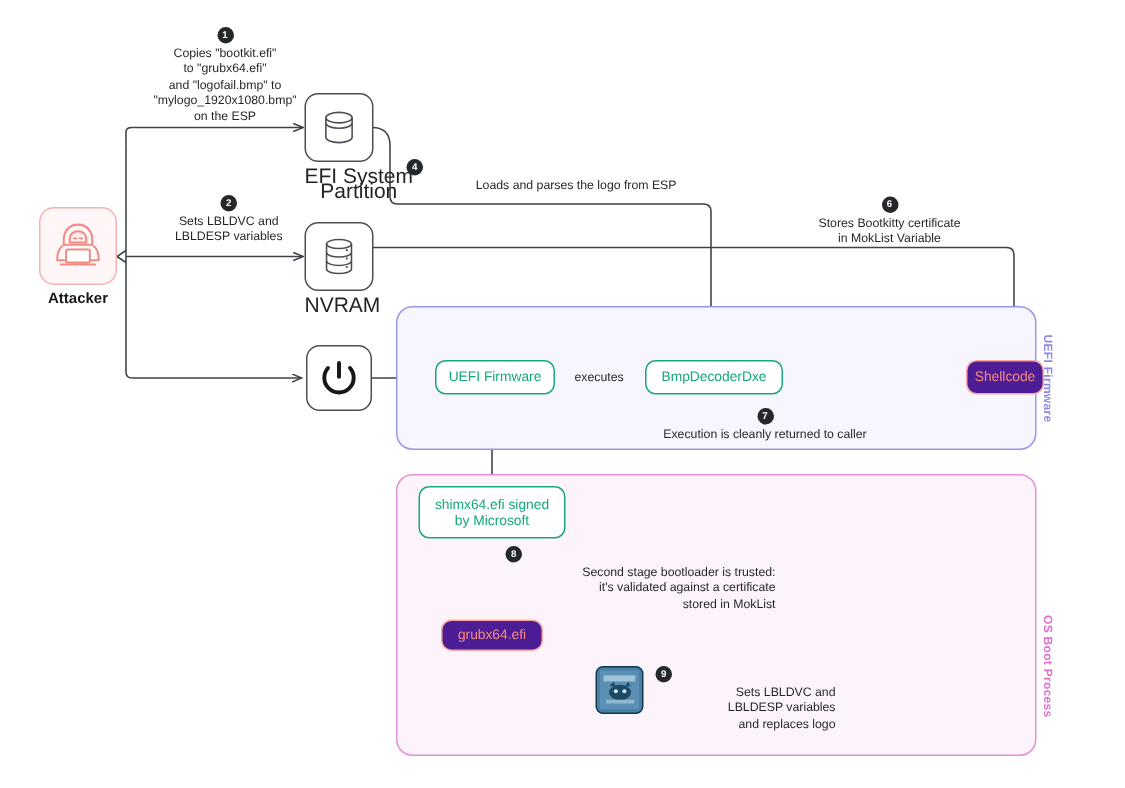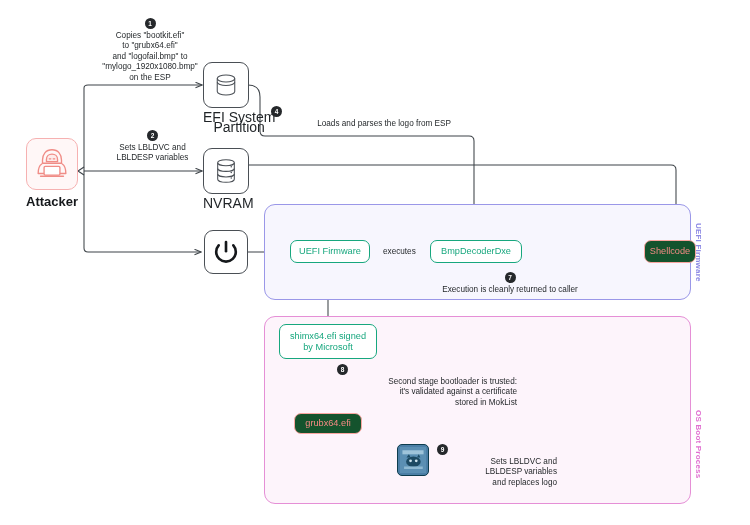--- a/index.html
+++ b/index.html
@@ -33,21 +33,21 @@
   .note.left .txt{text-align:right;}
   .note.left .badge{margin-left:0;}
 
   
   .actor{position:absolute;text-align:center;}
   .actor .iconbox{
     width:52px;height:52px;border-radius:10px;
     border:1.4px solid #f6b1b1;background:#fff7f7;
     box-sizing:border-box;display:flex;align-items:center;justify-content:center;
   }
-  .actor .cap{font-size:13px;font-weight:bold;margin-top:4px;color:#15181b;}
+  .actor .cap{font-size:10px;font-weight:bold;margin-top:4px;color:#15181b;}
 
   
   .store{position:absolute;text-align:center;}
   .store .iconbox{
     width:46px;height:46px;border-radius:9px;
     border:1.2px solid #4a4f55;background:#fff;
     box-sizing:border-box;display:flex;align-items:center;justify-content:center;
   }
   .store .cap{font-size:14px;line-height:10px;margin-top:4px;color:#1f2326;}
 
@@ -70,21 +70,21 @@
   .lane-label.uefi{color:#8d8ae4;}
   .lane-label.os{color:#e06fd0;}
 
   
   .pill{
     position:absolute;box-sizing:border-box;
     border-radius:7px;display:flex;align-items:center;justify-content:center;
     font-size:9.2px;line-height:11px;text-align:center;padding:2px 6px;
   }
   .pill.green{border:1.3px solid #17a77e;background:#fff;color:#17a77e;}
-  .pill.red{border:1.3px solid #f9a5a0;background:#14532d;color:#f58a84;}
+  .pill.red{border:1.3px solid #f9a5a0;background:#4c1d95;color:#f58a84;}
   .pill.redbig{border:1.3px solid #f9a5a0;background:#fff;color:#f58a84;border-radius:8px;}
 
   
   .edgelabel{
     position:absolute;font-size:8.2px;color:#1f2326;background:transparent;
     white-space:nowrap;
   }
 
   
   .kitty{
@@ -262,20 +262,25 @@
 LBLDESP variables</div>
   </div>
 
 
   <div class="note left" style="left:271px;top:106px;width:180px;">
     <div class="badge">4</div>
     <div class="txt">Loads and parses the logo from ESP</div>
   </div>
 
 
+  <div class="note center" style="left:509px;top:131px;width:168px;">
+    <div class="badge">6</div>
+    <div class="txt">Stores Bootkitty certificate
+in MokList Variable</div>
+  </div>
 
   <div class="note left" style="left:337px;top:364px;width:180px;">
     <div class="badge">8</div>
     <div class="txt">Second stage bootloader is trusted:
 it's validated against a certificate
 stored in MokList</div>
   </div>
 
   <div class="note center" style="left:410px;top:272px;width:200px;">
     <div class="badge">7</div>

